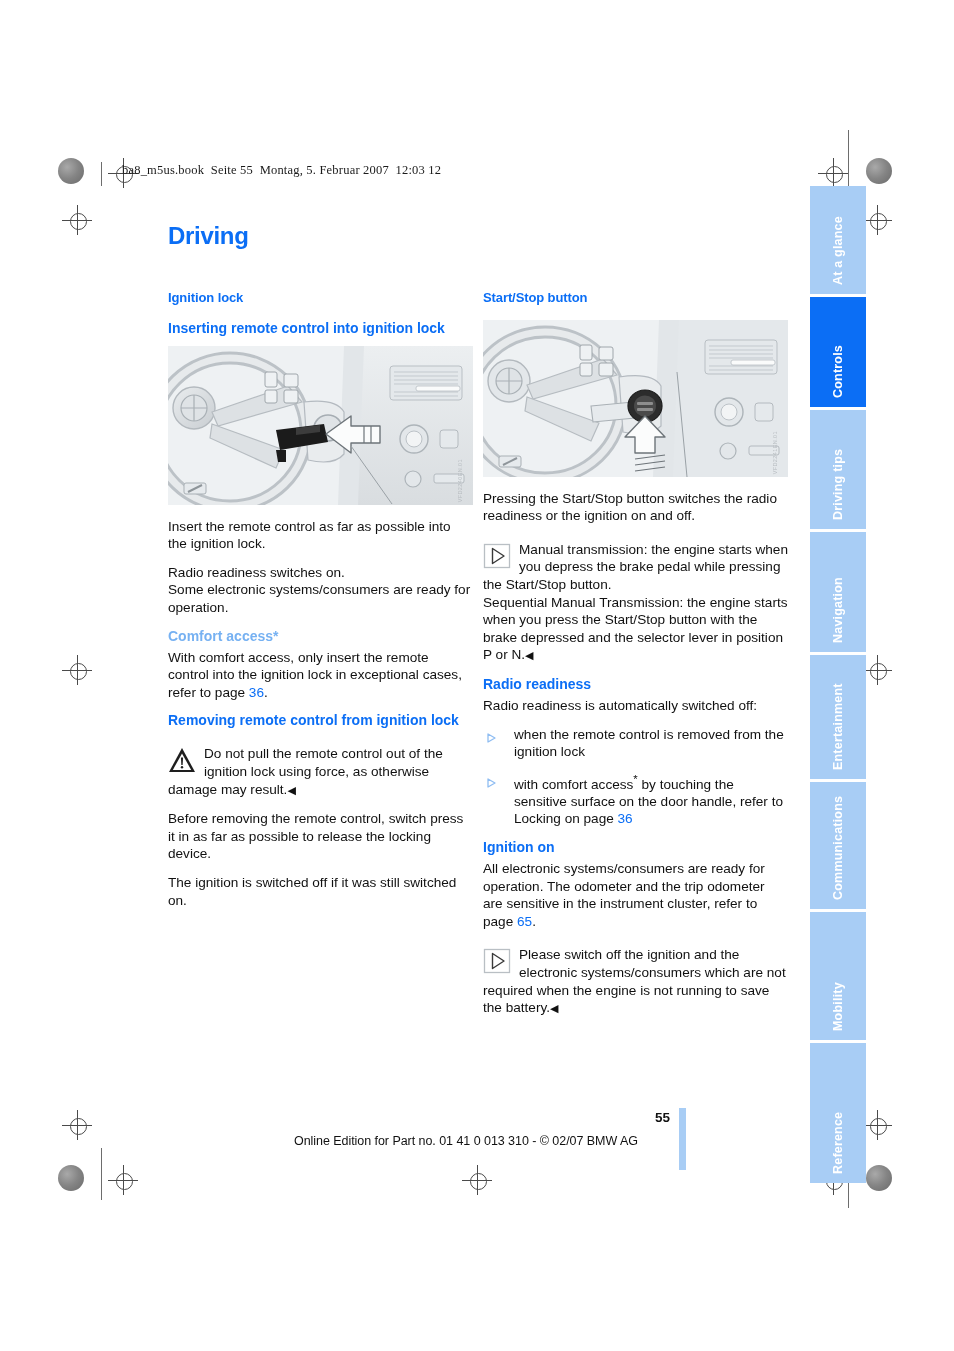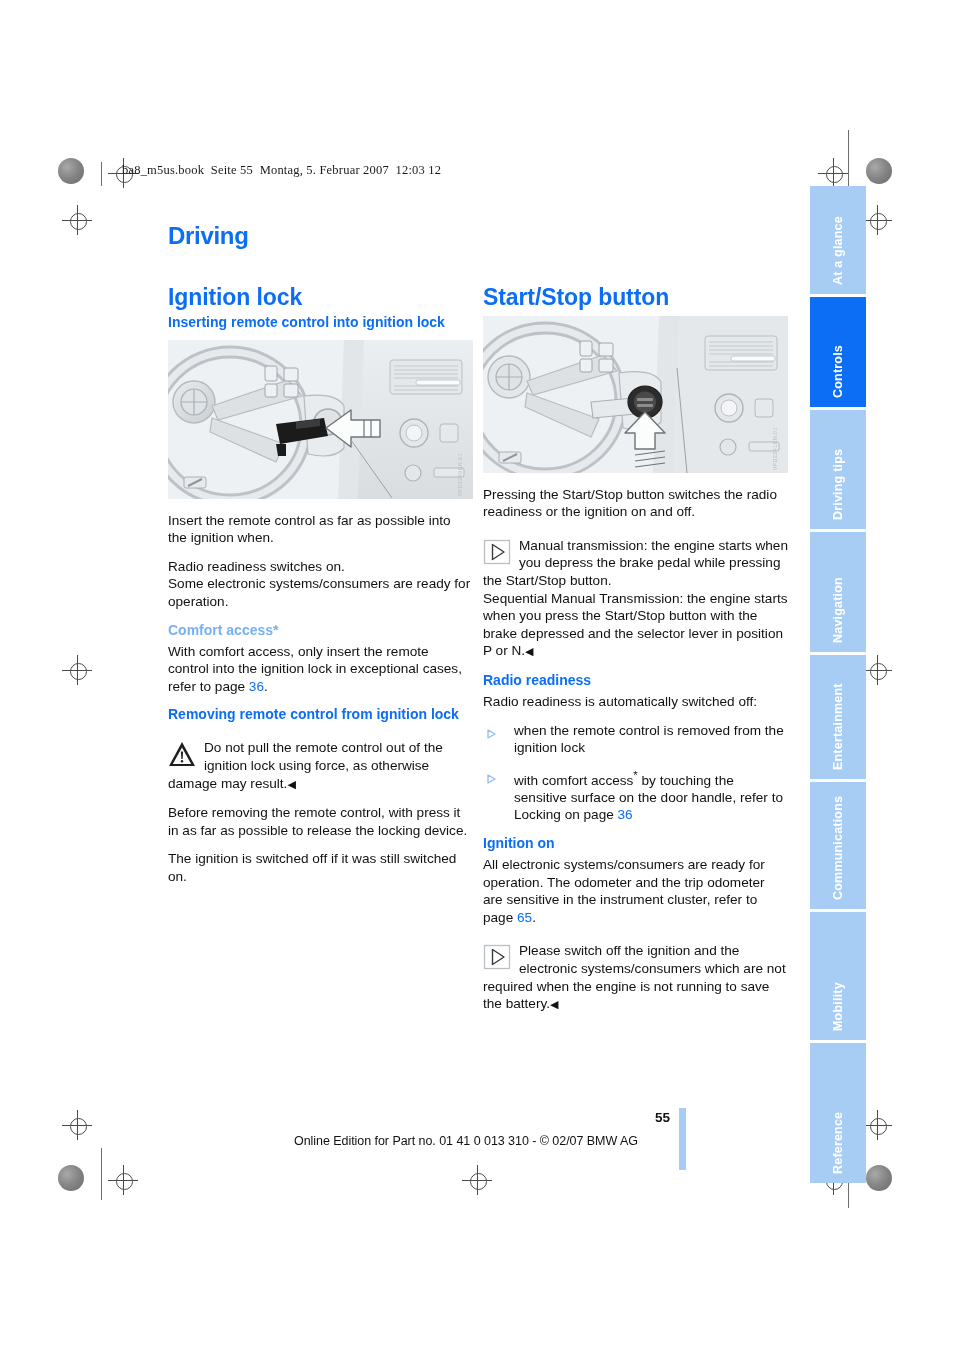--- a/index.html
+++ b/index.html
@@ -77,24 +77,24 @@
     position: absolute;
     width: 305px;
     font-size: 13.6px;
     line-height: 17.6px;
     color: #111111;
   }
   .col-left  { left: 168px; top: 289px; }
   .col-right { left: 483px; top: 289px; }
 
   h2.sec {
-    font-size: 23px;
+    font-size: 13px;
     font-weight: bold;
     color: #0b6ef5;
-    margin: 0 0 7px 0;
+    margin: 0 0 13px 0;
     letter-spacing: -0.1px;
   }
   h3.sub {
     font-size: 14px;
     font-weight: bold;
     color: #0b6ef5;
     margin: 0 0 4px 0;
     line-height: 17px;
   }
   h3.sub.soft { color: #76b1f2; }
@@ -343,42 +343,42 @@
         <g stroke="#6d7479" stroke-width="1.2">
           <line x1="196" y1="80" x2="196" y2="97"></line>
           <line x1="203" y1="80" x2="203" y2="97"></line>
         </g>
 
         <line x1="183" y1="100" x2="224" y2="158" stroke="#9aa1a6" stroke-width="1"></line>
       </svg>
       <span class="wm">VFD2240EN.01</span>
     </div>
 
-    <p>Insert the remote control as far as possible into the ignition when.</p>
+    <p>Insert the remote control as far as possible into the ignition lock.</p>
     <p style="white-space:pre-line;">Radio readiness switches on.
 Some electronic systems/consumers are ready for operation.</p>
 
     <h3 class="sub soft">Comfort access*</h3>
     <p><span>With comfort access, only insert the remote control into the ignition lock in exceptional cases, refer to page </span><span class="pgref">36</span><span>.</span></p>
 
     <h3 class="sub">Removing remote control from ignition lock</h3>
 
     <div class="note">
       <span class="ico">
         <svg width="28" height="28" viewBox="0 0 28 28">
           <path d="M14 2 L27 26 L1 26 Z" fill="#1e1e1e"></path>
           <path d="M14 7.5 L23.2 24 L4.8 24 Z" fill="#ffffff"></path>
           <path d="M12.9 11.5 h2.2 l-.45 7.6 h-1.3 Z" fill="#1e1e1e"></path>
           <circle cx="14" cy="21.2" r="1.2" fill="#1e1e1e"></circle>
         </svg>
       </span>
       <span class="body">Do not pull the remote control out of the ignition lock using force, as otherwise damage may result.</span><span class="endmark">◀</span>
     </div>
 
-    <p>Before removing the remote control, with press it in as far as possible to release the locking device.</p>
+    <p>Before removing the remote control, switch press it in as far as possible to release the locking device.</p>
     <p>The ignition is switched off if it was still switched on.</p>
   </div>
 
   <div class="col col-right">
 
     <h2 class="sec">Start/Stop button</h2>
 
     <div class="illus right">
       <svg width="305" height="157" viewBox="0 0 305 157">
         <rect x="0" y="0" width="305" height="157" fill="#eef1f3"></rect>

